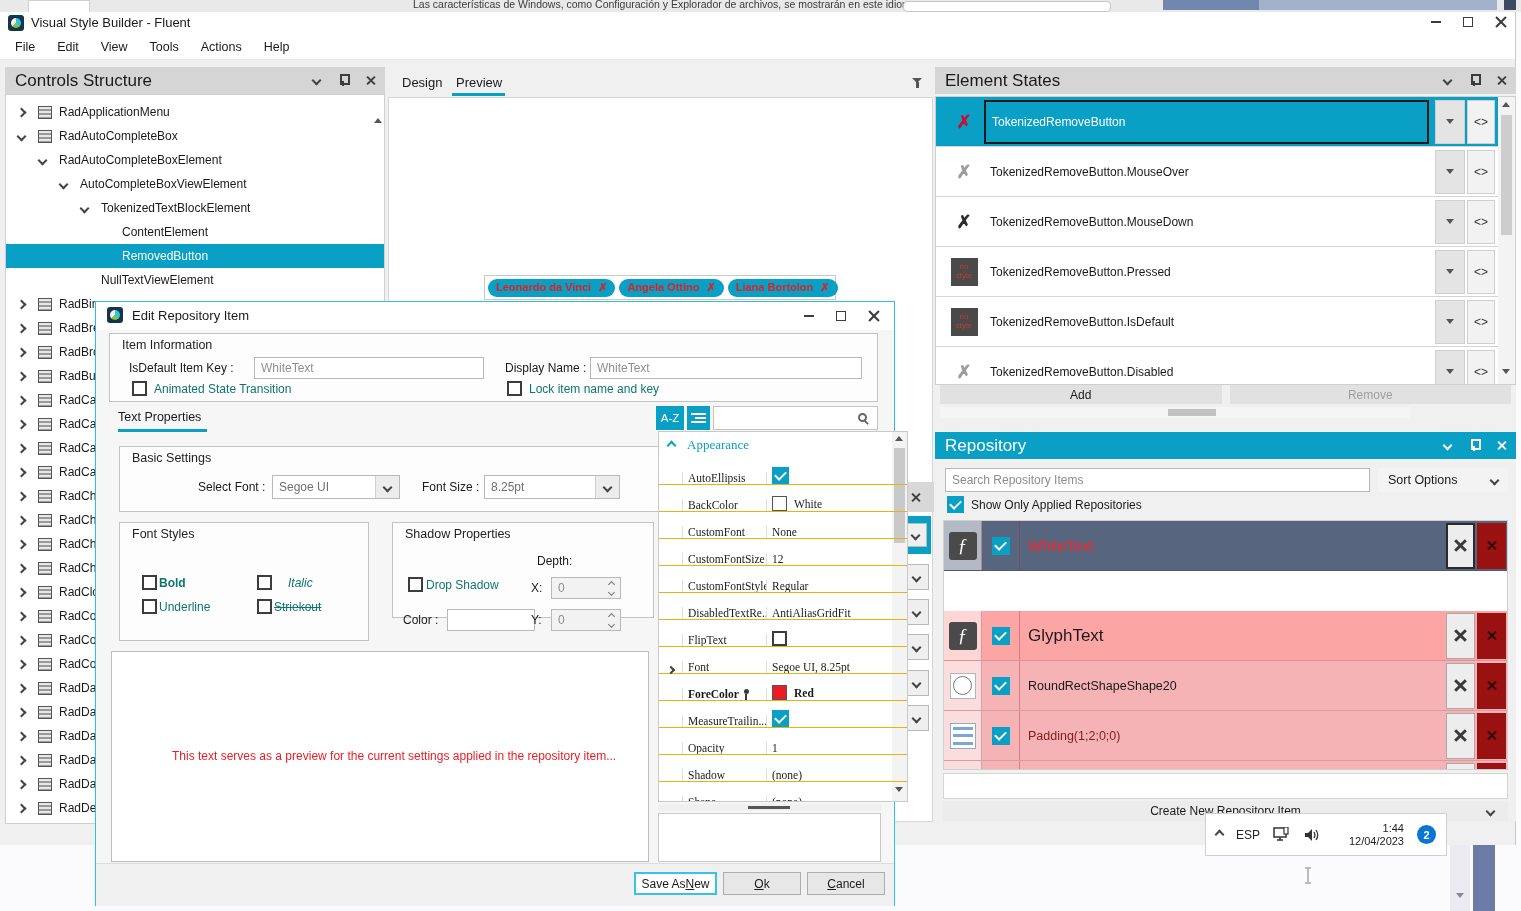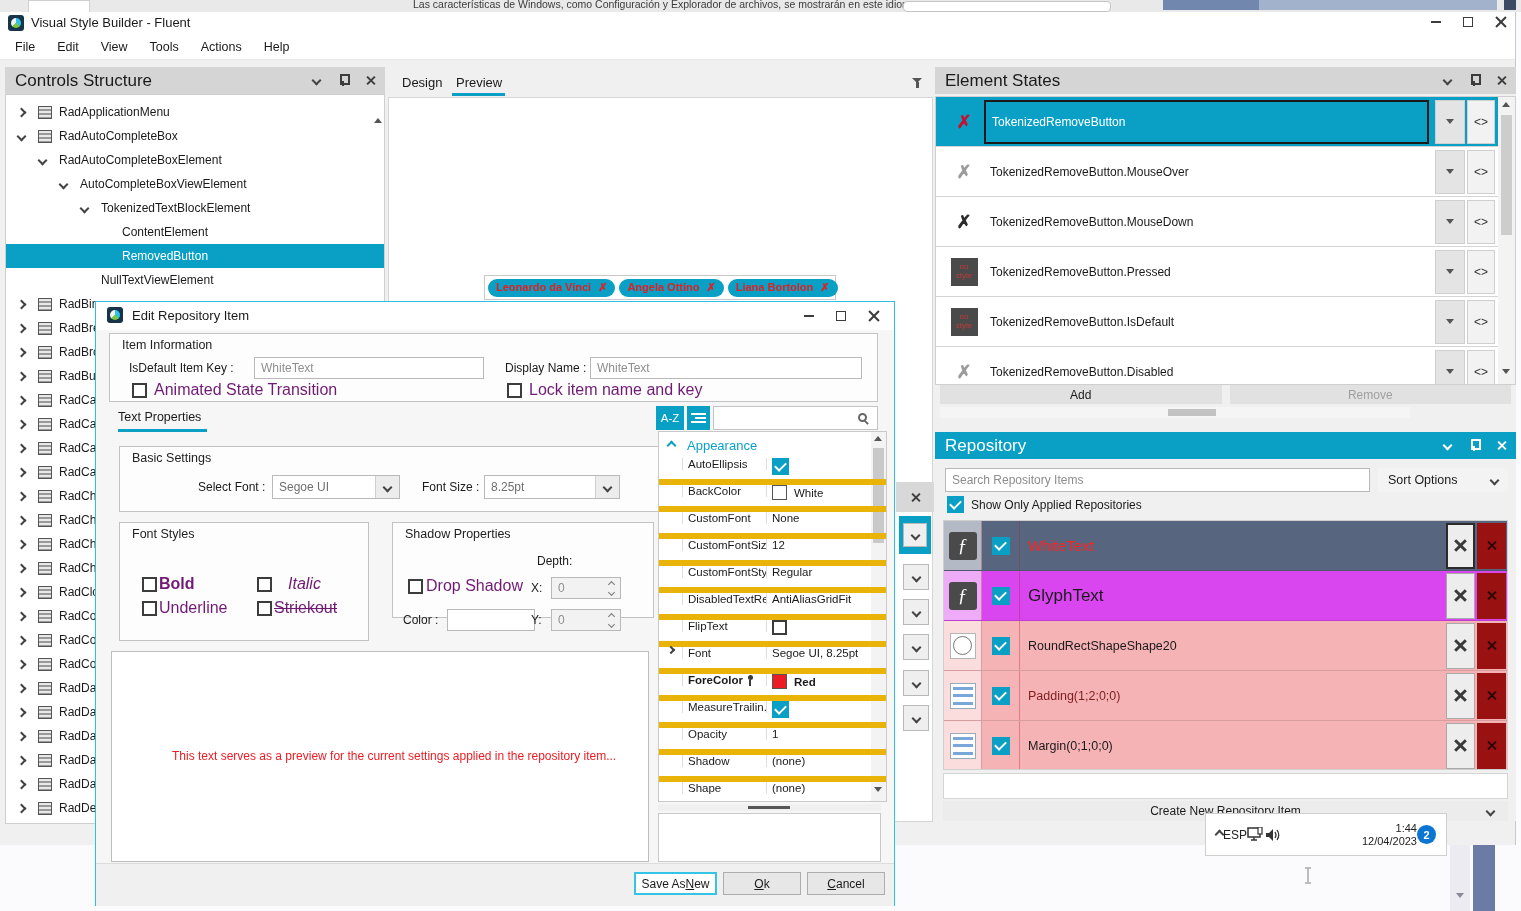--- a/index.html
+++ b/index.html
@@ -137,61 +137,61 @@
 
   
   .dialog { left:95px; top:301px; width:800px; height:605px; background:#f6f6f6; border:1px solid #2cc1e4; z-index:30; }
   .dlg-title { position:absolute; left:0; top:0; width:100%; height:28px; background:#fff; }
   .dlg-title .appicon { left:11px; top:5px; }
   .dlg-title .title-text { left:36px; top:6px; }
   .group { position:absolute; background:#fdfdfd; border:1px solid #c3c3c3; }
   .gtitle { position:absolute; left:12px; top:4px; font-size:12.5px; color:#222; }
   .lbl { position:absolute; font-size:12px; color:#1a1a1a; white-space:nowrap; }
   .tin { position:absolute; height:22px; border:1px solid #b9b9b9; background:#fff; font-size:12px; color:#8f8f8f; padding:0 6px; }
-  .cb-lbl { position:absolute; display:flex; align-items:center; gap:7px; font-size:16px; color:#701a75; }
+  .cb-lbl { position:absolute; display:flex; align-items:center; gap:7px; font-size:12px; color:#0f766e; }
   .tabtxt { position:absolute; font-size:12.5px; color:#1a1a1a; }
   .combo { position:absolute; height:24px; background:#fff; border:1px solid #b9b9b9; display:flex; align-items:center; }
   .combo .cval { flex:1; font-size:12px; color:#6f6f6f; padding-left:6px; }
   .combo .cbtn { width:24px; height:100%; background:#ececec; border-left:1px solid #d0d0d0; display:flex; align-items:center; justify-content:center; }
   .spin { position:absolute; height:22px; background:#f2f2f2; border:1px solid #b9b9b9; display:flex; align-items:center; }
   .spin .sval { flex:1; font-size:12px; color:#8f8f8f; padding-left:6px; }
   .spin .sarr { width:18px; display:flex; flex-direction:column; gap:3px; align-items:center; }
   .spin .chev { width:5px; height:5px; border-width:1.5px; border-color:#777; }
   .prevbox { position:absolute; left:15px; top:349px; width:538px; height:211px; background:#fff; border:1px solid #bdbdbd; }
   .prevtext { position:absolute; left:60px; top:97px; font-size:12px; color:#ed1c24; }
   .azbtn { position:absolute; left:560px; top:104px; width:28px; height:24px; background:#0a9fc5; color:#fff; font-size:11.5px; display:flex; align-items:center; justify-content:center; }
   .catbtn { position:absolute; left:591px; top:104px; width:23px; height:24px; background:#0a9fc5; display:flex; flex-direction:column; justify-content:center; gap:2px; padding:0 4px; }
   .catbtn i { display:block; height:2px; background:#fff; }
   .catbtn i:nth-child(2) { margin-left:4px; }
   .gsearch { position:absolute; left:617px; top:104px; width:165px; height:24px; background:#fff; border:1px solid #c3c3c3; padding:0 22px 0 6px; font-size:12px; }
   .gsearch-mag { position:absolute; left:762px; top:111px; }
-  .pgrid { position:absolute; left:562px; top:129px; width:229px; height:371px; background:#fff; border:1px solid #c9c9c9; overflow:hidden; }
+  .pgrid { position:absolute; left:562px; top:129px; width:250px; height:371px; background:#fff; border:1px solid #c9c9c9; overflow:hidden;font-family:Liberation Serif, serif; }
   .pg-cat { height:26px; display:flex; align-items:center; gap:12px; padding-left:9px; font-size:13px; color:#0a9fc5; }
-  .pg-row { position:relative; height:27px; display:flex; align-items:flex-start; border-bottom:6px solid #eab308; }
+  .pg-row { position:relative; height:27px; display:flex; align-items:flex-end; border-bottom:1px solid #eab308; }
   .pg-gut { width:23px; display:flex; align-items:center; justify-content:center; }
   .pg-name { width:85px; border-left:1px solid #dedede; border-right:1px solid #dedede; display:flex; align-items:center; font-size:11.5px; color:#1a1a1a; padding-left:5px; white-space:nowrap; overflow:hidden; }
   .pg-val { flex:1; display:flex; align-items:center; gap:7px; font-size:11.5px; color:#1a1a1a; padding-left:5px; white-space:nowrap; overflow:hidden; margin-right:16px; }
   .pg-row .bold, .pg-name.bold, .pg-val .bold { font-weight:bold; }
   .pg-ck { width:17px; height:17px; }
   .pg-ub { width:15px; height:15px; }
   .swatch { display:inline-block; width:15px; height:15px; border:1.5px solid #555; }
   .pg-sb { position:absolute; right:0; top:0; width:15px; height:100%; background:#f3f3f3; }
   .mini-pin { position:relative; width:7px; height:11px; margin-left:4px; }
   .mini-pin::before { content:""; position:absolute; left:1px; top:0; width:5px; height:5px; background:#3a3a3a; border-radius:50%; }
   .mini-pin::after { content:""; position:absolute; left:2.5px; top:5px; width:2px; height:6px; background:#3a3a3a; }
   .pg-divider { position:absolute; left:562px; top:502px; width:223px; height:7px; background:#f0f0f0; }
   .pg-divider i { position:absolute; left:90px; top:2px; width:42px; height:3px; background:#555; }
   .descbox { position:absolute; left:562px; top:511px; width:223px; height:49px; background:#fff; border:1px solid #c9c9c9; }
   .dlg-footer { position:absolute; left:0; top:561px; width:100%; height:43px; background:#f0f0f0; border-top:1px solid #dcdcdc; }
   .dbtn { position:absolute; top:8px; height:23px; background:#e7e7e7; border:1px solid #adadad; font-size:12px; color:#1a1a1a; display:flex; align-items:center; justify-content:center; }
   .dbtn.primary { background:#fdfdfd; border:2px solid #35c3e6; }
   .u { text-decoration:underline; }
 
   
-  .tray { left:1205px; top:813px; width:242px; height:43px; background:#fff; border:1px solid #cfcfcf; display:flex; align-items:center; padding:0 10px; z-index:20; }
+  .tray { left:1205px; top:813px; width:242px; height:43px; background:#fff; border:1px solid #cfcfcf; display:flex; align-items:center; gap:13px; padding:0 10px; z-index:20; }
   .tray-time { margin-left:auto; text-align:right; font-size:11px; color:#222; line-height:13px; }
   .badge { width:19px; height:19px; border-radius:50%; background:#0b76d1; color:#fff; font-size:11px; font-weight:bold; display:flex; align-items:center; justify-content:center; }
   .bottom-bg { left:0; top:845px; width:1521px; height:66px; background:#fbfbfd; }
   .vtrack { left:1450px; top:845px; width:20px; height:66px; background:#ecebf2; }
   .vtrack .tri-dn { position:absolute; left:6px; top:48px; border-top-color:#8a8a96; }
   .vbar { left:1473px; top:845px; width:22px; height:66px; background:#6b7ba6; }
   .ibeam { left:1307px; top:868px; width:2px; height:15px; background:#bcbcbc; }
   .ibeam::before,.ibeam::after { content:""; position:absolute; left:-2px; width:6px; height:2px; background:#bcbcbc; }
   .ibeam::before { top:-1px; } .ibeam::after { bottom:-1px; }
 </style>
@@ -677,21 +677,21 @@
             </span>
             <span class="rep-label" style="color: rgb(255, 34, 34);">WhiteText</span>
             <span class="rep-tools">
               <span class="toolsx"></span>
             </span>
             <span class="rep-x">
               <span class="cssx small"></span>
             </span>
           </div>
 
-          <div class="rep-row" style="background: #d946ef;">
+          <div class="rep-row" style="background: #fca5a5; margin-top: 40px;">
             <span class="rep-icell">
               <span class="ric-f"></span>
 
             </span>
             <span class="rep-ckcell">
               <span class="ck"></span>
             </span>
             <span class="rep-label big" style="color: rgb(26, 26, 26);">GlyphText</span>
             <span class="rep-tools">
               <span class="toolsx"></span>

